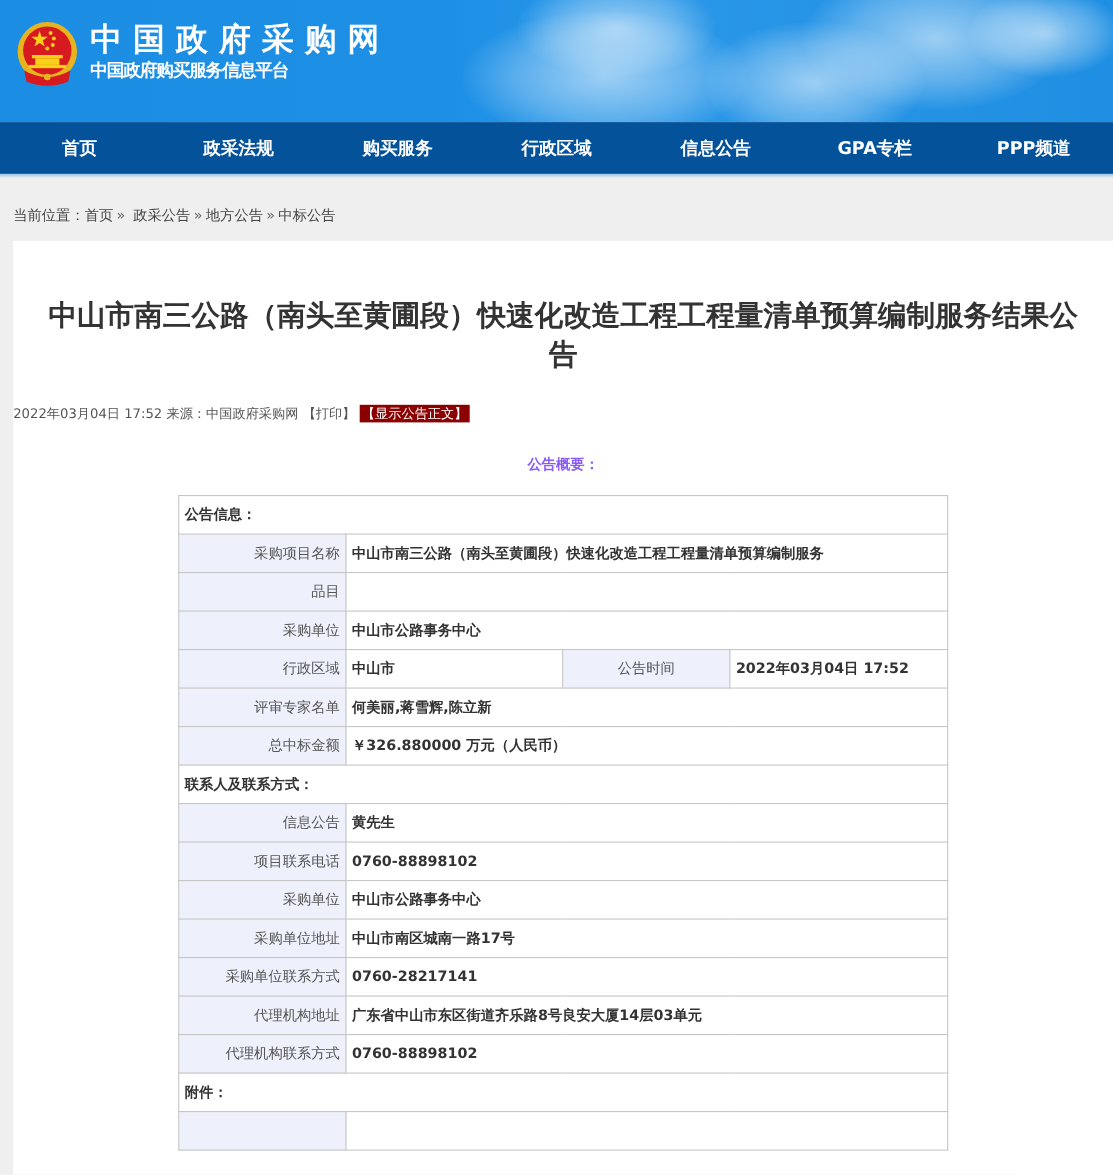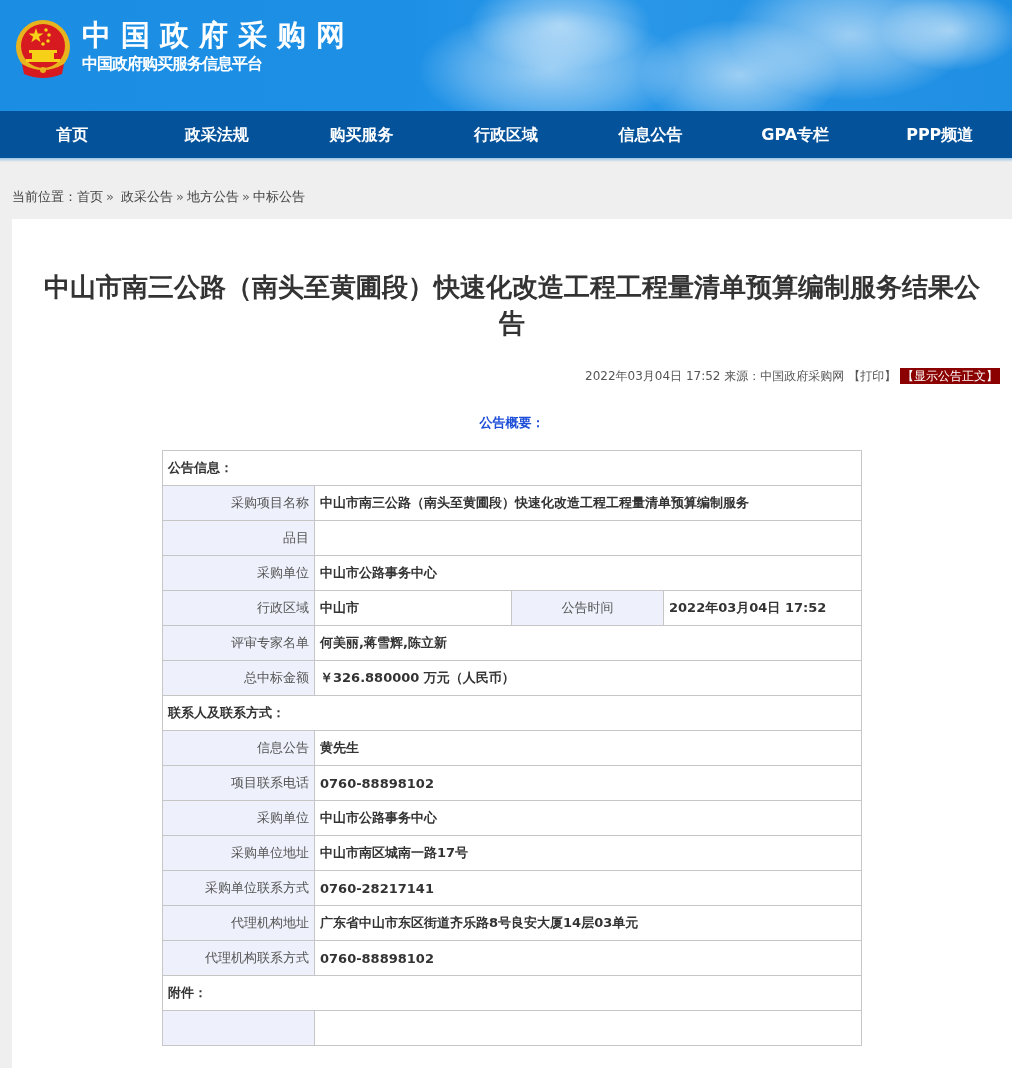--- a/index.html
+++ b/index.html
@@ -21,24 +21,24 @@
   .nav-item { flex: 1; text-align: center; line-height: 48px; color: #fff; font-size: 16px; font-weight: bold; cursor: pointer; }
 
   
   .breadcrumb { position: absolute; left: 12px; top: 187px; font-size: 13px; color: #444; white-space: nowrap; line-height: 20px; }
   .breadcrumb .sep { color: #666; margin: 0 3px; }
   .breadcrumb a { color: #444; text-decoration: none; }
 
   
   .panel { position: absolute; left: 12px; top: 219px; width: 1000px; height: 849px; background: #fff; }
   .title { position: absolute; left: 20px; top: 50px; width: 960px; text-align: center; font-size: 26px; font-weight: bold; color: #333; line-height: 36px; }
-  .meta { position: absolute; left: 0; top: 147px; width: 988px; text-align: right; font-size: 12px; color: #555; line-height: 20px; white-space: nowrap; }
+  .meta { position: absolute; left: 0; top: 147px; width: 896px; text-align: left; font-size: 12px; color: #555; line-height: 20px; white-space: nowrap; }
   .meta .print { color: #555; cursor: pointer; }
   .meta .show-body { background: #8b0000; color: #fff; padding: 1px 2px; cursor: pointer; }
-  .summary-title { position: absolute; left: 0; top: 194px; width: 1000px; text-align: center; font-size: 13px; font-weight: bold; color: #1d4ed8; line-height: 20px; }
+  .summary-title { position: absolute; left: 0; top: 194px; width: 1000px; text-align: center; font-size: 13px; font-weight: bold; color: #8b5cf6; line-height: 20px; }
 
   
   table.info { position: absolute; left: 150px; top: 231px; width: 700px; border-collapse: collapse; font-size: 13px; }
   table.info td { border: 1px solid #c6c6c6; height: 35px; padding: 0 5px; vertical-align: middle; }
   td.lbl { background: #eef0fb; color: #555; text-align: right; width: 152px; }
   td.val { color: #333; font-weight: bold; }
   td.sec { height: 41px; font-weight: bold; color: #333; padding-left: 5px; margin-top: 37px; }
   td.lbl2 { background: #eef0fb; color: #555; text-align: center; width: 152px; }
 </style>
 </head>

